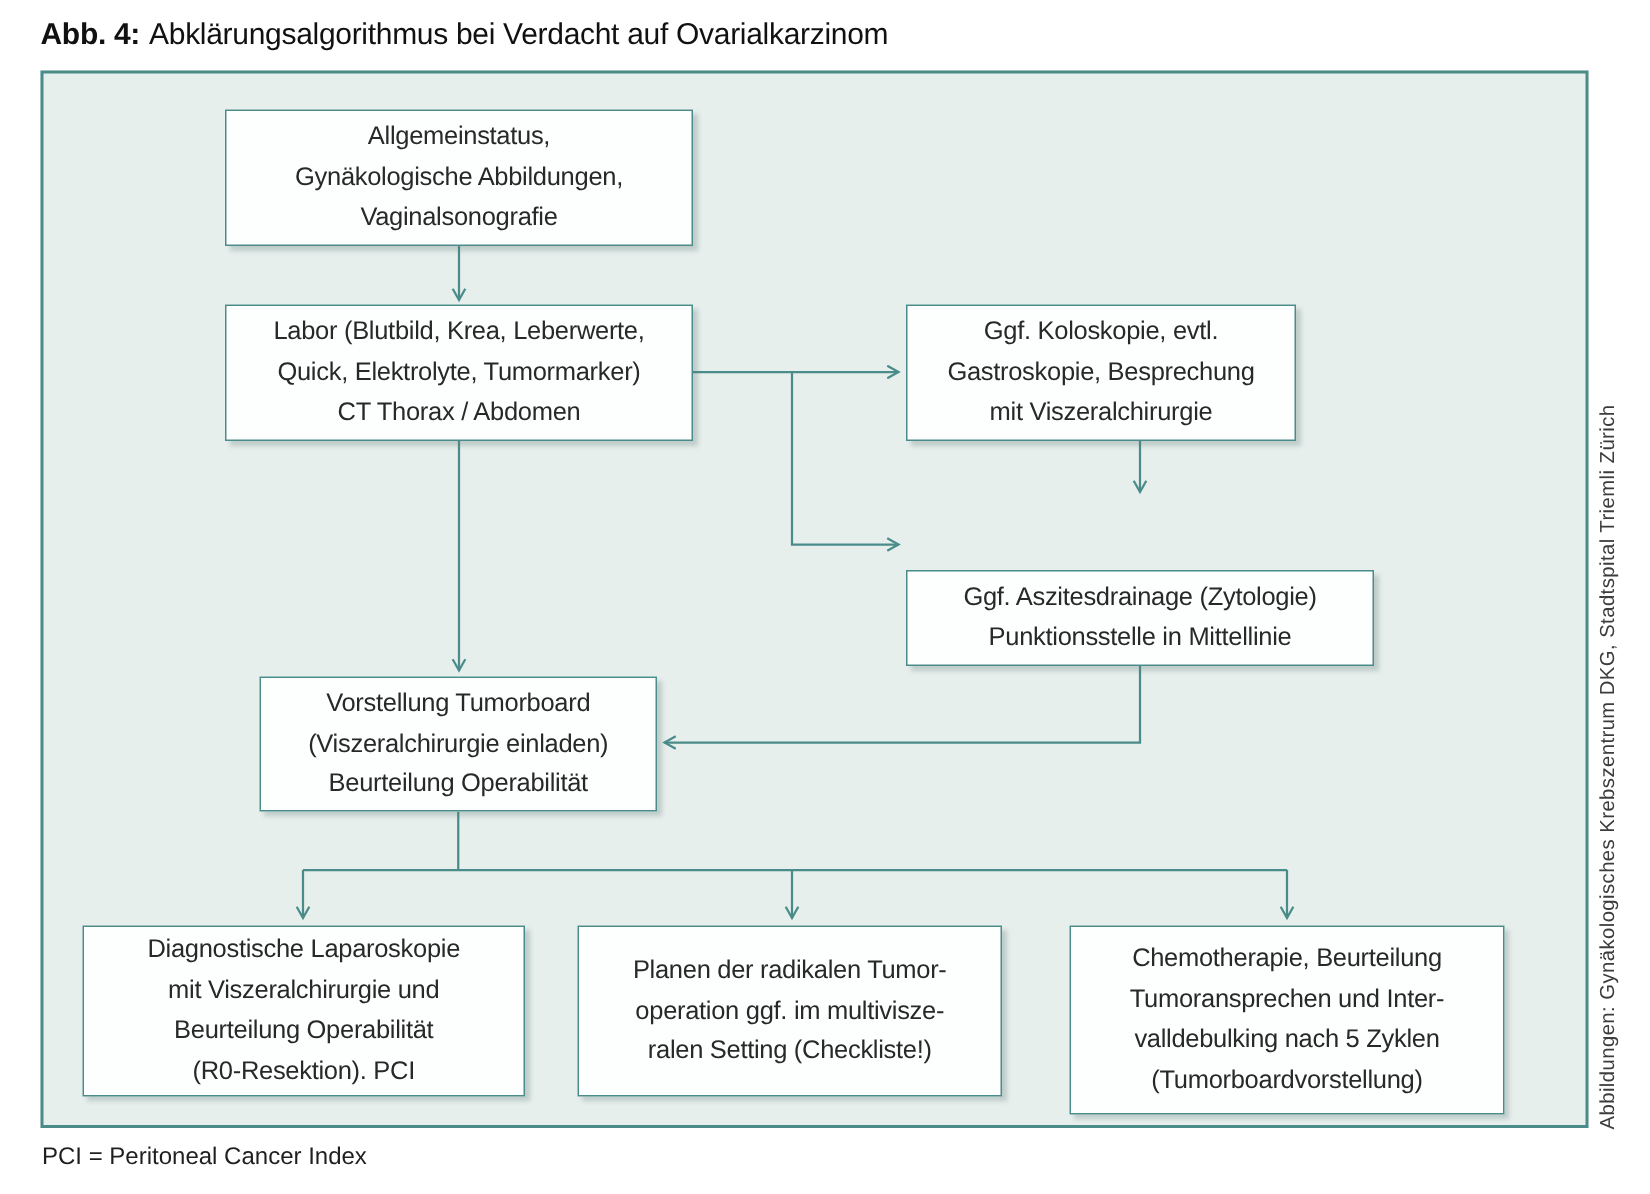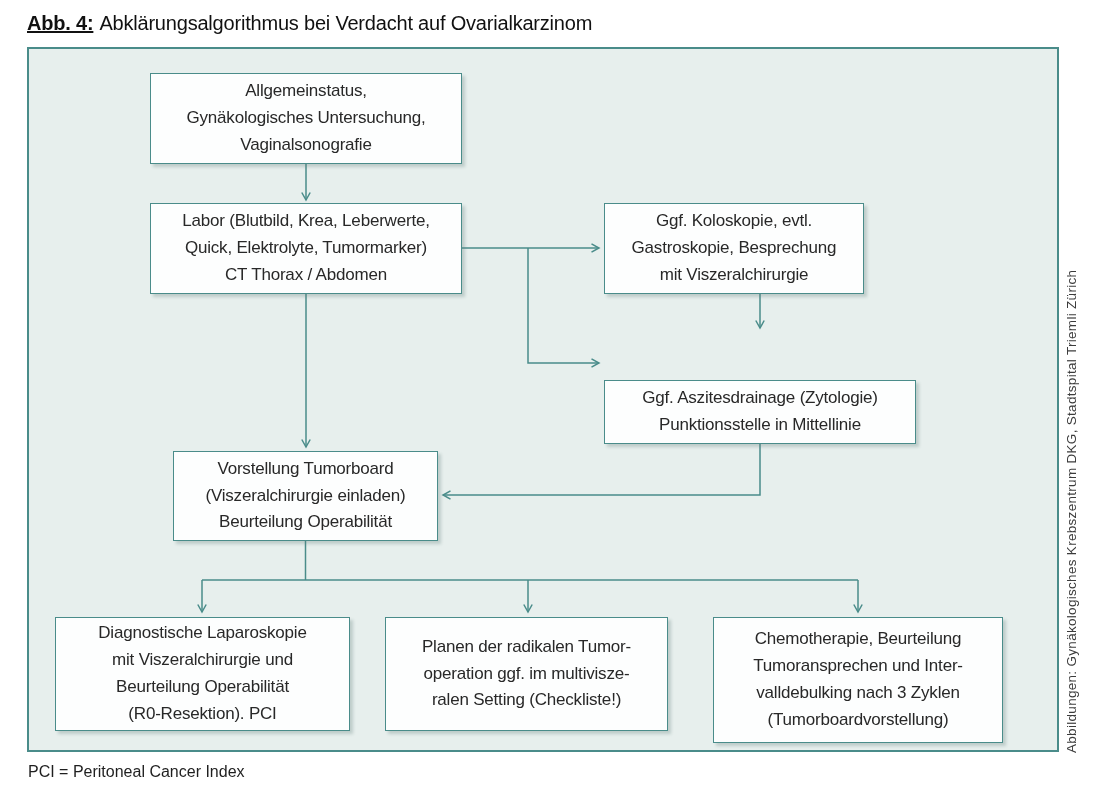--- a/index.html
+++ b/index.html
@@ -4,21 +4,21 @@
 <style>
   html,body { margin:0; padding:0; background:#ffffff; }
   .stage {
     position:relative; width:1100px; height:796px; background:#ffffff;
     font-family:"Liberation Sans", sans-serif; overflow:hidden;
   }
   .fig-title {
     position:absolute; left:27px; top:12px; font-size:20px; color:#111;
     letter-spacing:-0.2px; white-space:nowrap;
   }
-  .fig-title .prefix { font-weight:700; margin-right:6px;text-decoration:underline; }
+  .fig-title .prefix { font-weight:700; margin-right:6px; }
   .panel {
     position:absolute; left:27px; top:47px; width:1032px; height:705px;
     background:#e7efed; border:2px solid #4a8c8a; box-sizing:border-box;
   }
   .arrows { position:absolute; left:0; top:0; }
   .fbox {
     position:absolute; background:#fdfefe; border:1.5px solid #4a8c8a;
     box-sizing:border-box; display:flex; flex-direction:column;
     justify-content:center; align-items:center; text-align:center;
     font-size:17px; line-height:1.58; color:#282828; letter-spacing:-0.2px;
@@ -69,21 +69,21 @@
       <path d="M305.5 541 V580"></path>
       <path d="M202 580 H858"></path>
       <path d="M202 580 V612" marker-end="url(#ah)"></path>
       <path d="M528 580 V612" marker-end="url(#ah)"></path>
       <path d="M858 580 V612" marker-end="url(#ah)"></path>
     </g>
   </svg>
 
   <div class="fbox b0">
     <div class="ln">Allgemeinstatus,</div>
-    <div class="ln">Gynäkologisches Untersuchung,</div>
+    <div class="ln">Gynäkologische Abbildungen,</div>
     <div class="ln">Vaginalsonografie</div>
   </div>
 
   <div class="fbox b1">
     <div class="ln">Labor (Blutbild, Krea, Leberwerte,</div>
     <div class="ln">Quick, Elektrolyte, Tumormarker)</div>
     <div class="ln">CT Thorax / Abdomen</div>
   </div>
 
   <div class="fbox b2">
@@ -112,21 +112,21 @@
 
   <div class="fbox b6">
     <div class="ln">Planen der radikalen Tumor-</div>
     <div class="ln">operation ggf. im multivisze-</div>
     <div class="ln">ralen Setting (Checkliste!)</div>
   </div>
 
   <div class="fbox b7">
     <div class="ln">Chemotherapie, Beurteilung</div>
     <div class="ln">Tumoransprechen und Inter-</div>
-    <div class="ln">valldebulking nach 3 Zyklen</div>
+    <div class="ln">valldebulking nach 5 Zyklen</div>
     <div class="ln">(Tumorboardvorstellung)</div>
   </div>
 
   <div class="credit">Abbildungen: Gynäkologisches Krebszentrum DKG, Stadtspital Triemli Zürich</div>
 
   <div class="footnote">PCI = Peritoneal Cancer Index</div>
 
 </div>
 
 </body></html>

